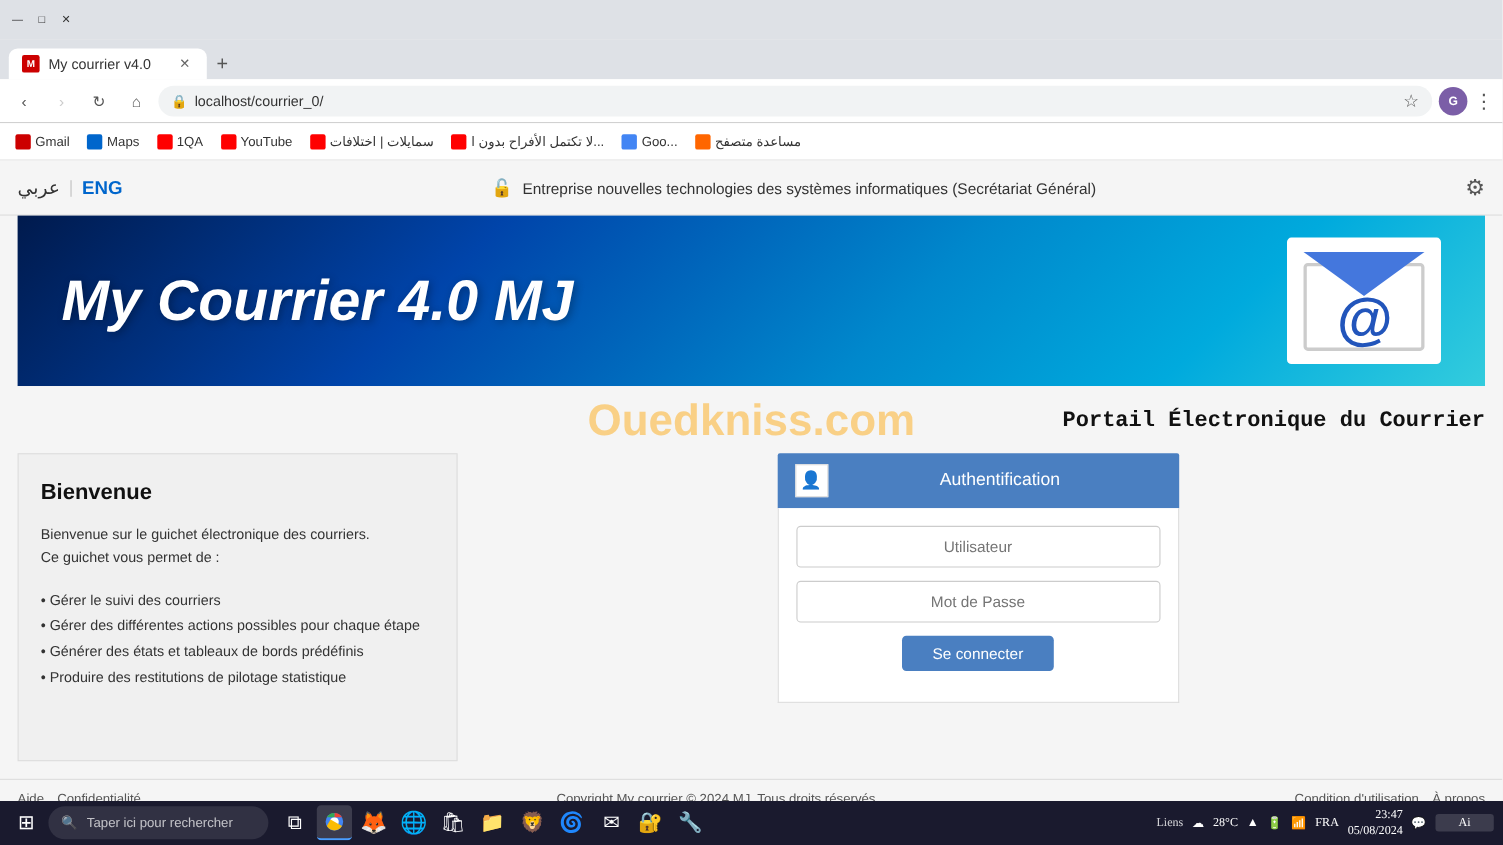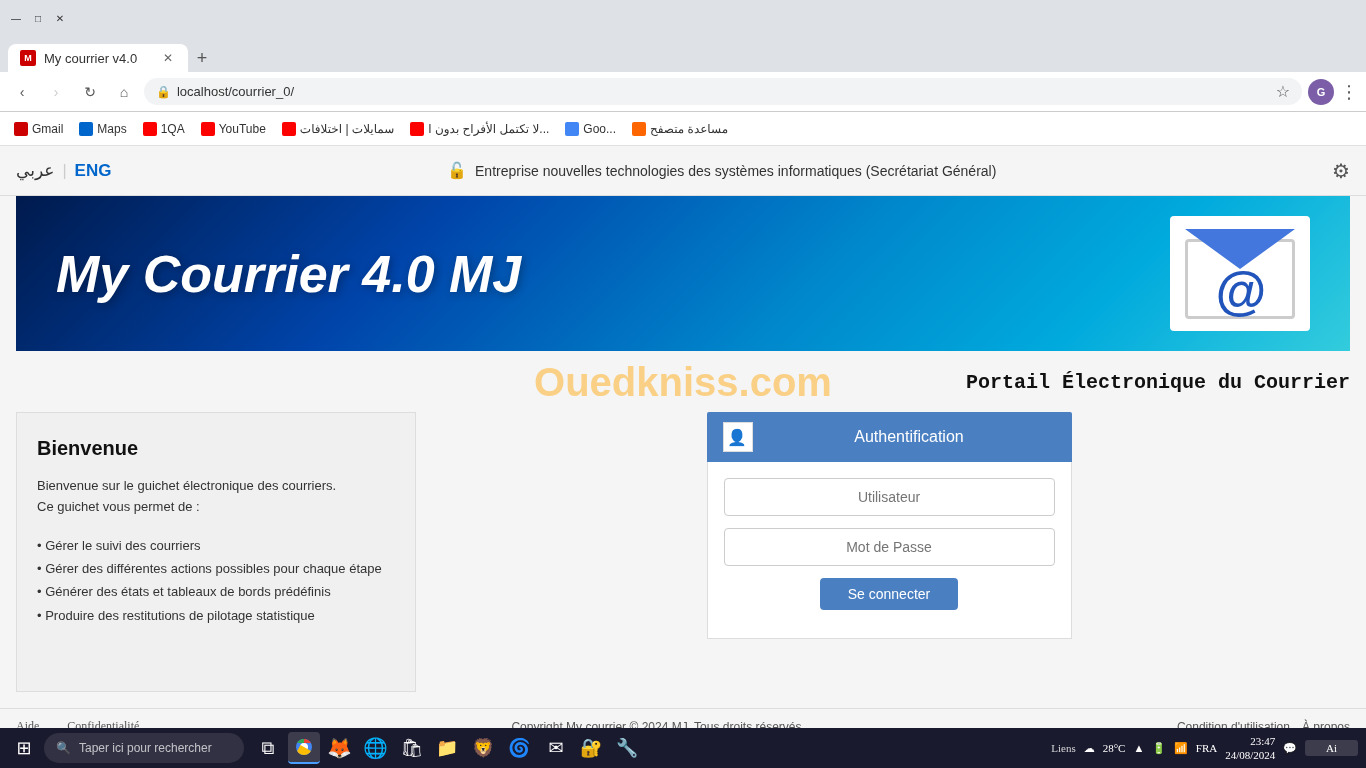--- a/index.html
+++ b/index.html
@@ -388,21 +388,21 @@
     .page-footer {
       display: flex;
       justify-content: space-between;
       align-items: center;
       padding: 10px 16px;
       font-size: 12px;
       color: #555;
       border-top: 1px solid #ddd;
       background: #f5f5f5;
     }
-    .footer-left { display: flex; gap: 28px; font-family: Liberation Serif, serif; }
+    .footer-left { display: flex; gap: 12px; }
     .footer-link { color: #555; cursor: pointer; text-decoration: none; }
     .footer-right { display: flex; gap: 12px; }
 
     
     .taskbar {
       position: fixed;
       bottom: 0;
       left: 0;
       width: 1366px;
       height: 40px;
@@ -651,18 +651,18 @@
   <div class="taskbar-right">
     <span class="taskbar-links-text">Liens</span>
     <span>☁</span>
     <span>28°C</span>
     <span>▲</span>
     <span>🔋</span>
     <span>📶</span>
     <span>FRA</span>
     <div class="taskbar-time">
       <div>23:47</div>
-      <div>24/08/2024</div>
+      <div>05/08/2024</div>
     </div>
     <span>💬</span>
     <span style="font-size:11px; color:white; background:rgba(255,255,255,0.15); padding:2px 21px; border-radius:3px;">Ai</span>
   </div>
 </div>
 
 </body></html>

